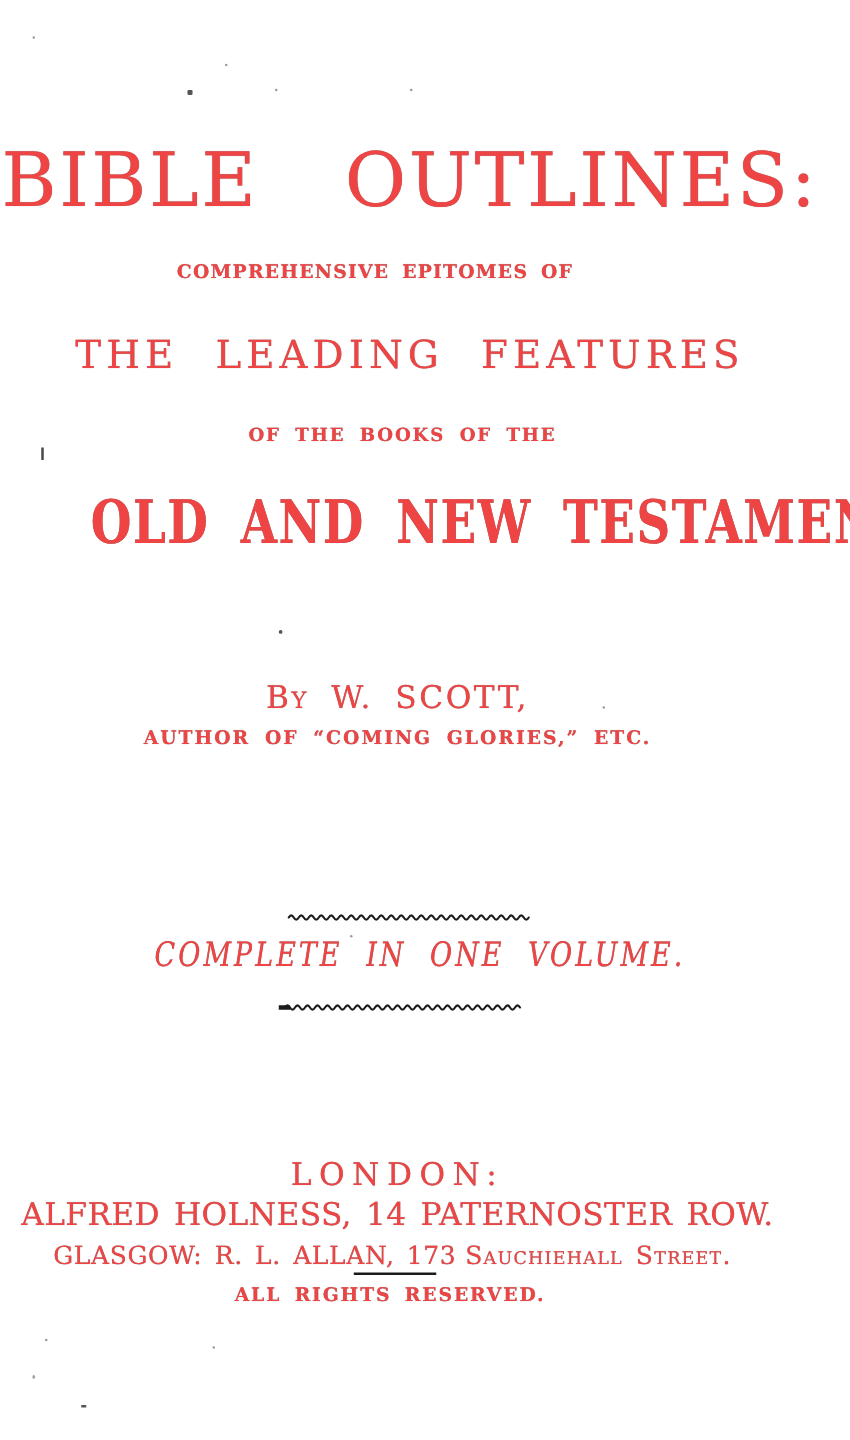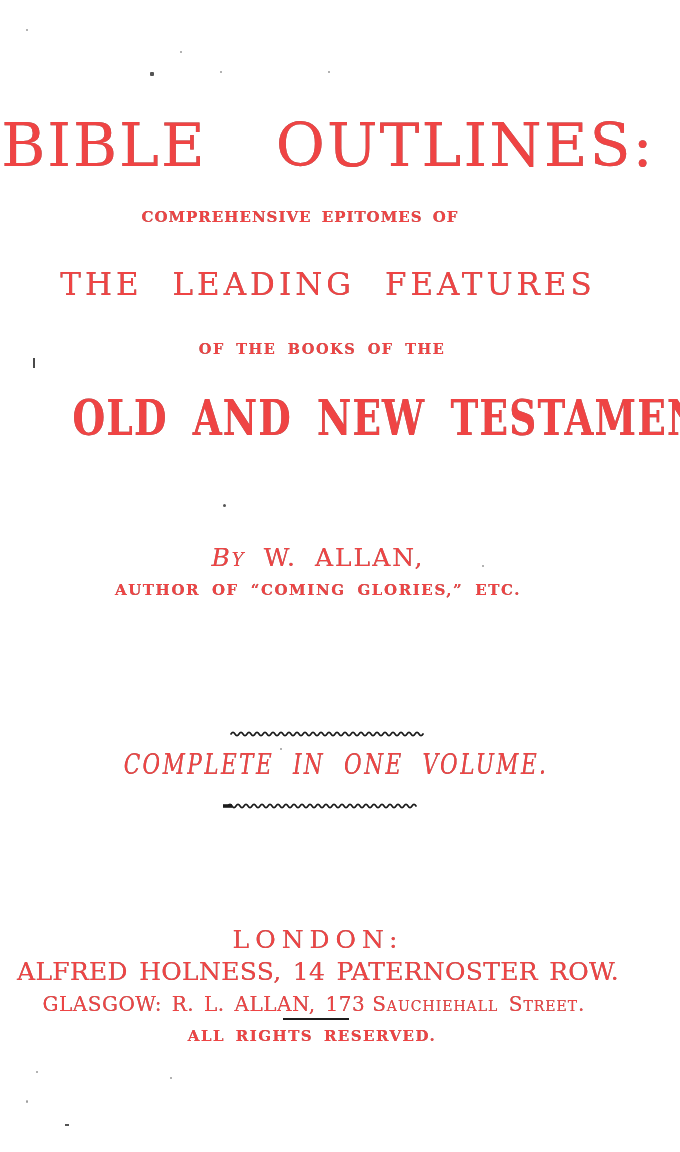--- a/index.html
+++ b/index.html
@@ -18,21 +18,21 @@
     text-align:center;line-height:1;white-space:nowrap;
     text-shadow:0 0 0.6px rgba(10,10,10,0.55);
   }
   .main-title{top:115px;font-size:60px;letter-spacing:2px;word-spacing:48px;margin-left:-12px;}
   .series-sub{top:210px;font-size:15px;font-weight:bold;letter-spacing:1px;word-spacing:4px;margin-left:-40px;}
   .features{top:269px;font-size:31px;letter-spacing:4px;word-spacing:16px;margin-left:-12px;}
   .books-sub{top:342px;font-size:14.5px;font-weight:bold;letter-spacing:1.5px;word-spacing:5px;margin-left:-18px;}
   .testaments{top:394px;font-size:48px;font-weight:bold;letter-spacing:1.5px;word-spacing:14px;
               transform:scaleX(0.78);transform-origin:330px 50%;}
   .byline{top:545px;font-size:25px;letter-spacing:2px;word-spacing:8px;margin-left:-22px;}
-  .byline .bysc{font-variant:small-caps;font-style:italic;}
+  .byline .bysc{font-variant:small-caps;}
   .author-line{top:583px;font-size:15px;font-weight:bold;letter-spacing:1.6px;word-spacing:5px;margin-left:-22px;}
   .volume{top:751px;font-size:27px;font-style:italic;letter-spacing:3px;word-spacing:12px;
           transform:scaleX(0.8);transform-origin:320px 50%;}
   .imprint-city{top:927px;font-size:25px;letter-spacing:6px;margin-left:-22px;}
   .imprint-pub{top:959px;font-size:25px;letter-spacing:0.3px;word-spacing:3px;margin-left:-22px;}
   .imprint-gla{top:994px;font-size:20px;letter-spacing:0.5px;word-spacing:3px;margin-left:-26px;}
   .imprint-gla .street{font-variant:small-caps;margin-left:7px;letter-spacing:1px;margin-top:20px;}
   .rights{top:1029px;font-size:15px;font-weight:bold;letter-spacing:1.5px;word-spacing:4px;margin-left:-28px;}
   .rule-wavy{position:absolute;height:10px;}
   .rule-wavy svg{display:block;}
@@ -51,21 +51,21 @@
   <div class="tblock main-title">BIBLE OUTLINES:</div>
 
   <div class="tblock series-sub">COMPREHENSIVE EPITOMES OF</div>
 
   <div class="tblock features">THE LEADING FEATURES</div>
 
   <div class="tblock books-sub">OF THE BOOKS OF THE</div>
 
   <div class="tblock testaments">OLD AND NEW TESTAMENTS.</div>
 
-  <div class="tblock byline"><span class="bysc">By</span> <span>W. ALLAN,</span></div>
+  <div class="tblock byline"><span class="bysc">By</span> <span>W. SCOTT,</span></div>
 
   <div class="tblock author-line">AUTHOR OF “COMING GLORIES,” ETC.</div>
 
   <div class="rule-wavy rule1">
     <svg width="196" height="10" viewBox="0 0 196 10">
       <path d="M2 5 q2 -3.4 4 0 t4 0 t4 0 t4 0 t4 0 t4 0 t4 0 t4 0 t4 0 t4 0 t4 0 t4 0 t4 0 t4 0 t4 0 t4 0 t4 0 t4 0 t4 0 t4 0 t4 0 t4 0 t4 0 t4 0 t4 0 t4 0 t4 0 t4 0 t4 0 t4 0 t4 0 t4 0 t4 0 t4 0 t4 0 t4 0 t4 0 t4 0 t4 0 t4 0 t4 0 t4 0 t4 0 t4 0 t4 0 t4 0 t4 0 t4 0" fill="none" stroke="#1c1c1c" stroke-width="1.7" stroke-linecap="round"></path>
     </svg>
   </div>
 
   <div class="tblock volume">COMPLETE IN ONE VOLUME.</div>

